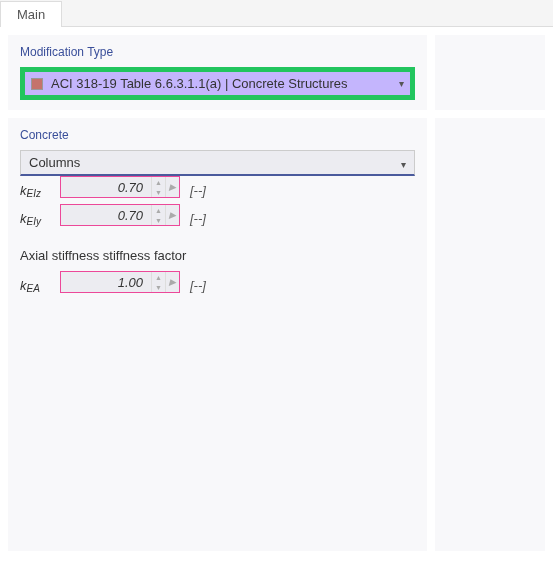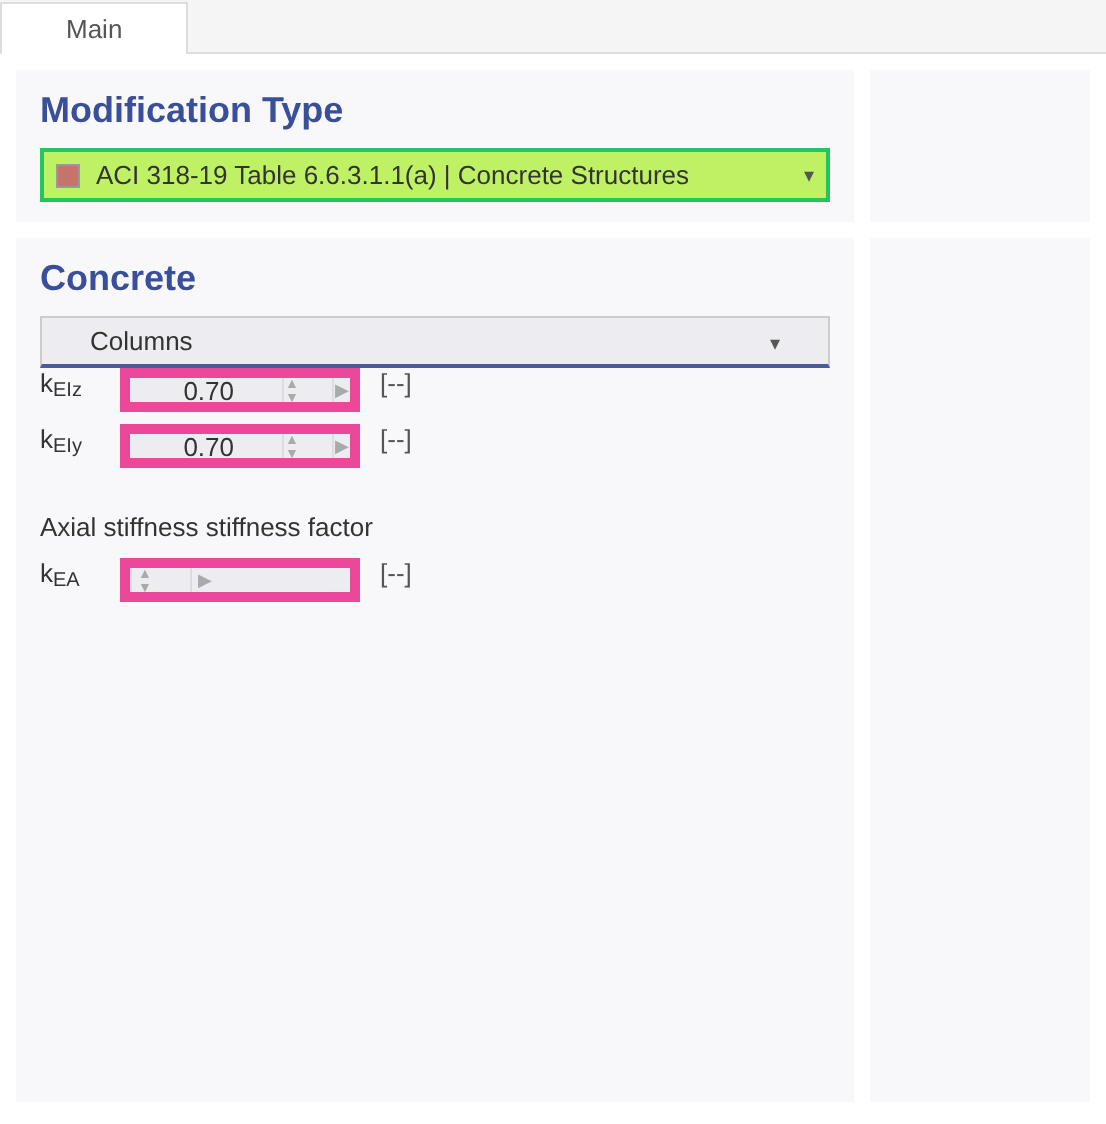--- a/index.html
+++ b/index.html
@@ -13,21 +13,21 @@
     width: 553px;
     height: 562px;
     overflow: hidden;
   }
   .tabs {
     display: flex;
     border-bottom: 1px solid #ddd;
     background: #f5f5f5;
   }
   .tab {
-    padding: 5px 32px;
+    padding: 5px 16px;
     font-size: 13px;
     color: #555;
     background: #fff;
     border: 1px solid #ddd;
     border-bottom: none;
     cursor: pointer;
     position: relative;
     top: 1px;
   }
   .content {
@@ -54,29 +54,29 @@
   .box-settings {
     grid-column: 1;
     grid-row: 2;
   }
   .box-empty2 {
     grid-column: 2;
     grid-row: 2;
   }
   .box-title {
     color: #3a4f9a;
-    font-weight: 700;
-    font-size: 18px;
+    font-weight: 400;
+    font-size: 12px;
     margin-bottom: 8px;
   }
   .select {
     display: flex;
     align-items: center;
-    background: #bef264;
-    border: 2px solid #22c55e;
+    background: #c4b5fd;
+    border: 5px solid #22c55e;
     padding: 4px 6px;
     cursor: pointer;
     width: 100%;
   }
   .select-swatch {
     width: 12px;
     height: 12px;
     background: #c5736b;
     border: 1px solid #999;
     margin-right: 8px;
@@ -95,53 +95,53 @@
     color: #333;
     margin-bottom: 4px;
     margin-top: 4px;
   }
   .component-select {
     display: flex;
     align-items: flex-end;
     background: #ececf1;
     border: 1px solid #ccc;
     border-bottom: 2px solid #4a5a9c;
-    padding: 4px 24px;
+    padding: 4px 8px;
     cursor: pointer;
     width: 100%;
   }
   .component-select .select-text { flex: 1; }
   .section-label {
     color: #333;
     margin-top: 22px;
     margin-bottom: 8px;
   }
   .param-row {
     display: flex;
-    align-items: flex-start;
+    align-items: flex-end;
     margin-bottom: 6px;
+    font-style: italic;
   }
   .param-key {
     width: 40px;
     color: #333;
   }
   .param-key sub {
     font-size: 10px;
     vertical-align: baseline;
     position: relative;
     top: 2px;
   }
   .spinner {
     display: flex;
     align-items: center;
     background: #ececf1;
-    border: 5px solid #ec4899;
+    border: 1px solid #ec4899;
     height: 22px;
     width: 120px;
-    gap: 16px;
   }
   .spinner-val {
     flex: 1;
     text-align: right;
     padding-right: 8px;
     color: #333;
     background: transparent;
     border: none;
     font: inherit;
     width: 60px;
@@ -233,20 +233,21 @@
         <div class="spinner-side">▶</div>
       </div>
       <span class="unit">[--]</span>
     </div>
 
     <div class="section-label">Axial stiffness stiffness factor</div>
 
     <div class="param-row">
       <span class="param-key"><span>k</span><sub>EA</sub></span>
       <div class="spinner">
+        <input class="spinner-val" value="1.00" style="">
         <div class="spinner-ctrl">
           <div class="spinner-btn">▲</div>
           <div class="spinner-btn">▼</div>
         </div>
         <div class="spinner-side">▶</div>
       </div>
       <span class="unit">[--]</span>
     </div>
 
   </div>

